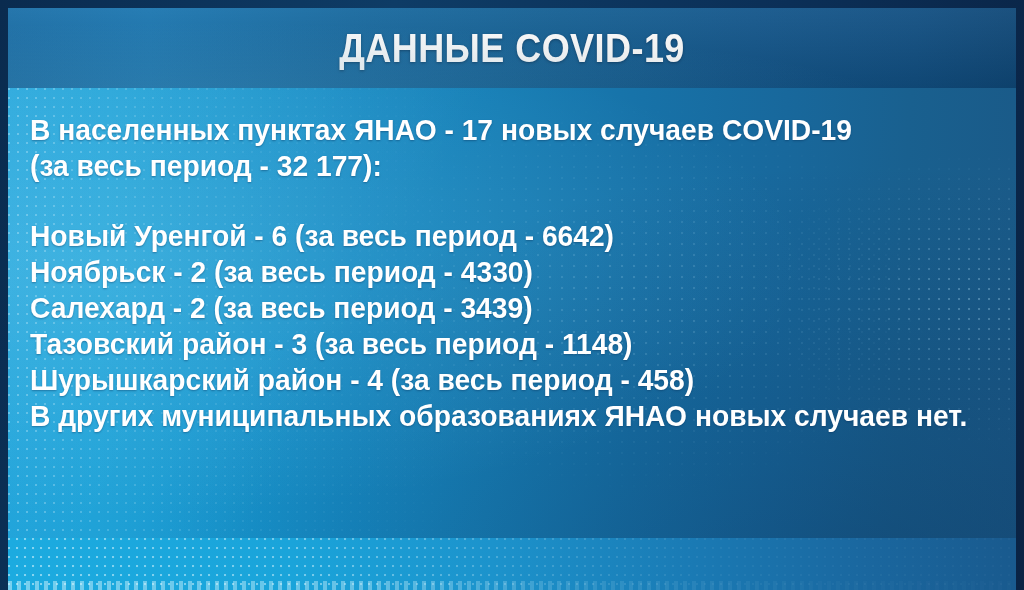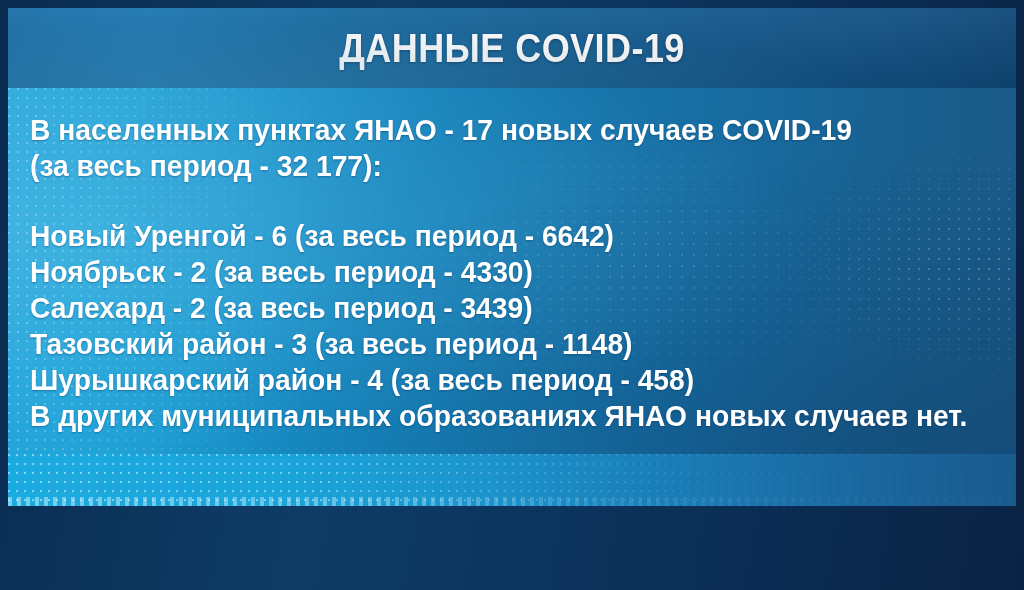--- a/index.html
+++ b/index.html
@@ -67,21 +67,21 @@
     text-shadow: 0 1px 3px rgba(0,20,45,0.45);
     white-space: nowrap;
   }
 
   
   .body-panel {
     position: absolute;
     left: 8px;
     top: 88px;
     width: 1008px;
-    height: 418px;
+    height: 502px;
     overflow: hidden;
     background: linear-gradient(92deg,
         #16a0d9 0%,
         #189fd6 10%,
         #1795cd 22%,
         #1689c2 34%,
         #177eb5 48%,
         #1772a8 62%,
         #18689c 76%,
         #19608f 88%,

